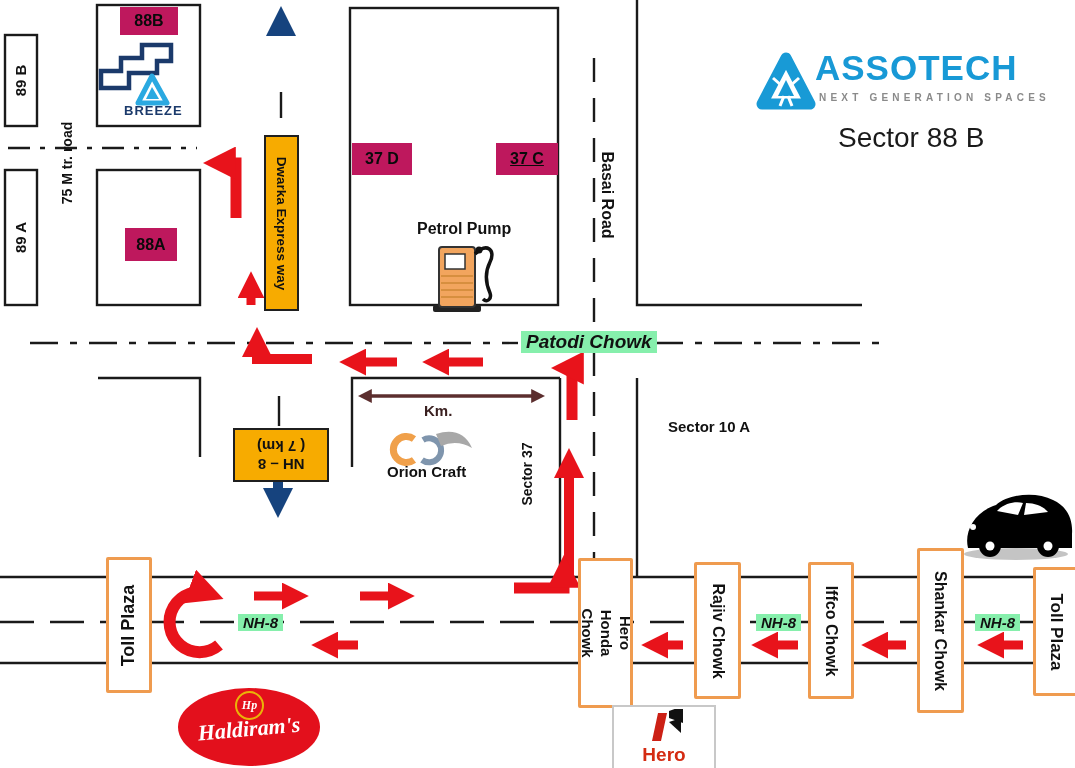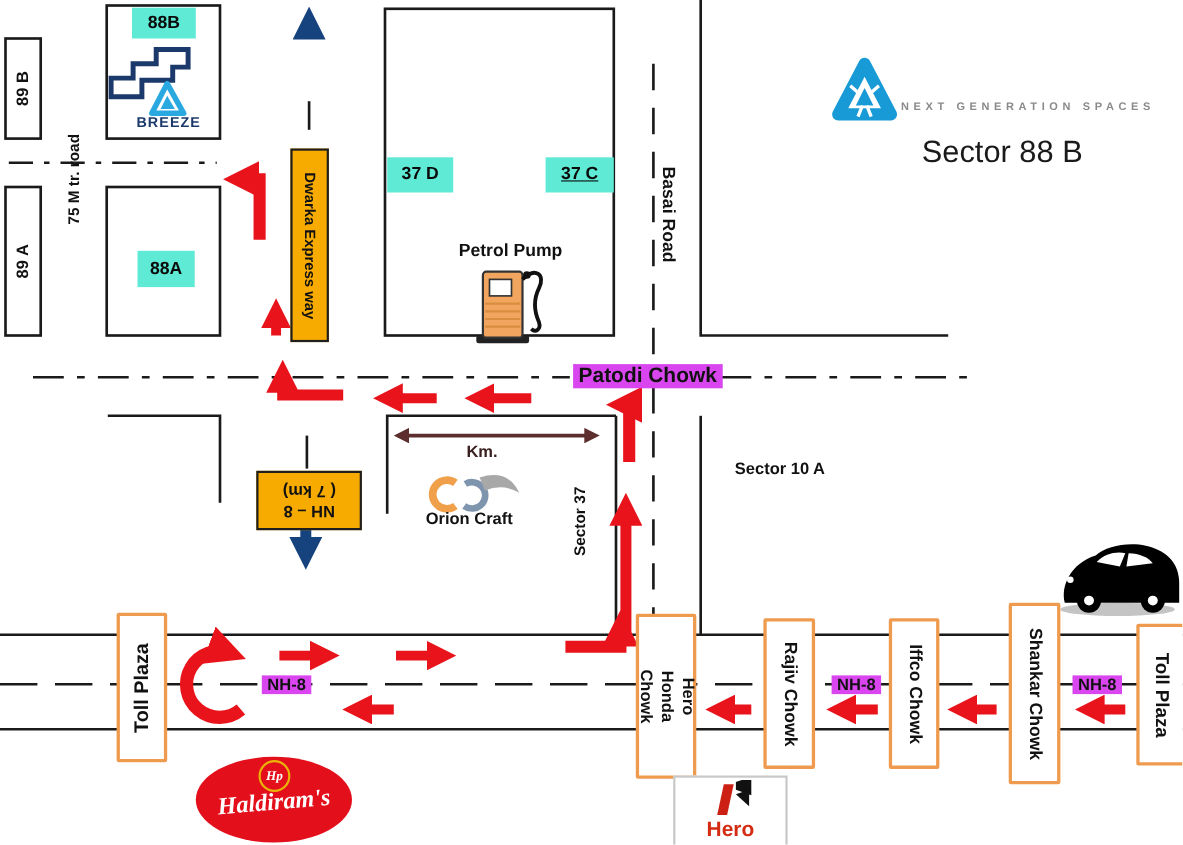--- a/index.html
+++ b/index.html
@@ -6,24 +6,24 @@
   #canvas{position:relative;width:1075px;height:768px;background:#fff;overflow:hidden;
           font-family:"Liberation Sans",sans-serif;}
   #gfx{position:absolute;left:0;top:0;z-index:1;}
   .abs{position:absolute;z-index:2;}
   .lbl{font-weight:bold;color:#111;}
   .flexc{display:flex;align-items:center;justify-content:center;}
   .rot90{display:inline-block;transform:rotate(90deg);white-space:nowrap;}
   .rot90w{display:inline-block;transform:rotate(90deg);text-align:center;line-height:1.25;}
   .rot270{display:inline-block;transform:rotate(-90deg);white-space:nowrap;}
   .rot180{display:inline-block;transform:rotate(180deg);text-align:center;line-height:1.2;}
-  .cyanbox{background:#5eead4;color:#0a0a0a;font-weight:bold;z-index:2;}
+  .cyanbox{background:#be185d;color:#0a0a0a;font-weight:bold;z-index:2;}
   .signbox{background:#f7ab00;border:2.5px solid #1f1f1f;z-index:2;}
   .chowk{background:#fff;border:3px solid #ef9b4f;border-radius:2px;z-index:2;}
-  .whitebg{background:#d946ef;padding:0 5px;}
+  .whitebg{background:#86efac;padding:0 5px;font-style:italic;}
   #watermark{position:absolute;z-index:5;left:296px;top:426px;width:470px;
              font-size:76px;font-weight:400;letter-spacing:2px;color:transparent;
              -webkit-text-stroke:2px #e3e3e3;pointer-events:none;}
   .assotext{color:#1899d6;font-weight:800;font-size:35px;letter-spacing:1px;}
   .assotag{color:#8a8a8a;font-size:10px;letter-spacing:4.2px;font-weight:bold;}
   .sectitle{color:#1a1a1a;font-size:28px;font-weight:400;}
   .breezetxt{color:#1b3a6b;font-weight:bold;font-size:13px;letter-spacing:1px;}
   .oriontxt{color:#111;font-weight:bold;font-size:15px;}
   .sukamtxt{color:#1d50a2;font-weight:800;font-size:20px;}
   .sukamtag{color:#cc4c4c;font-size:8px;font-weight:bold;}
@@ -243,20 +243,21 @@
     </div>
 
   <div class="abs chowk flexc" style="left:917px;top:548px;width:41px;height:159px;">
     <span class="rot90 lbl" style="font-size:16px;">Shankar Chowk</span>
     </div>
 
   <div class="abs chowk flexc" style="left:1033px;top:567px;width:40px;height:123px;">
     <span class="rot90 lbl" style="font-size:17px;">Toll Plaza</span>
     </div>
 
+  <div class="abs assotext" style="left:815px;top:48px;">ASSOTECH</div>
   <div class="abs assotag" style="left:819px;top:92px;">NEXT GENERATION SPACES</div>
   <div class="abs sectitle" style="left:838px;top:122px;">Sector 88 B</div>
 
   <div class="abs oriontxt" style="left:387px;top:463px;">Orion Craft</div>
 
 
   <div class="hald">
     <div class="haldmono">Hp</div>
     <div class="haldtxt">Haldiram's</div>
   </div>

